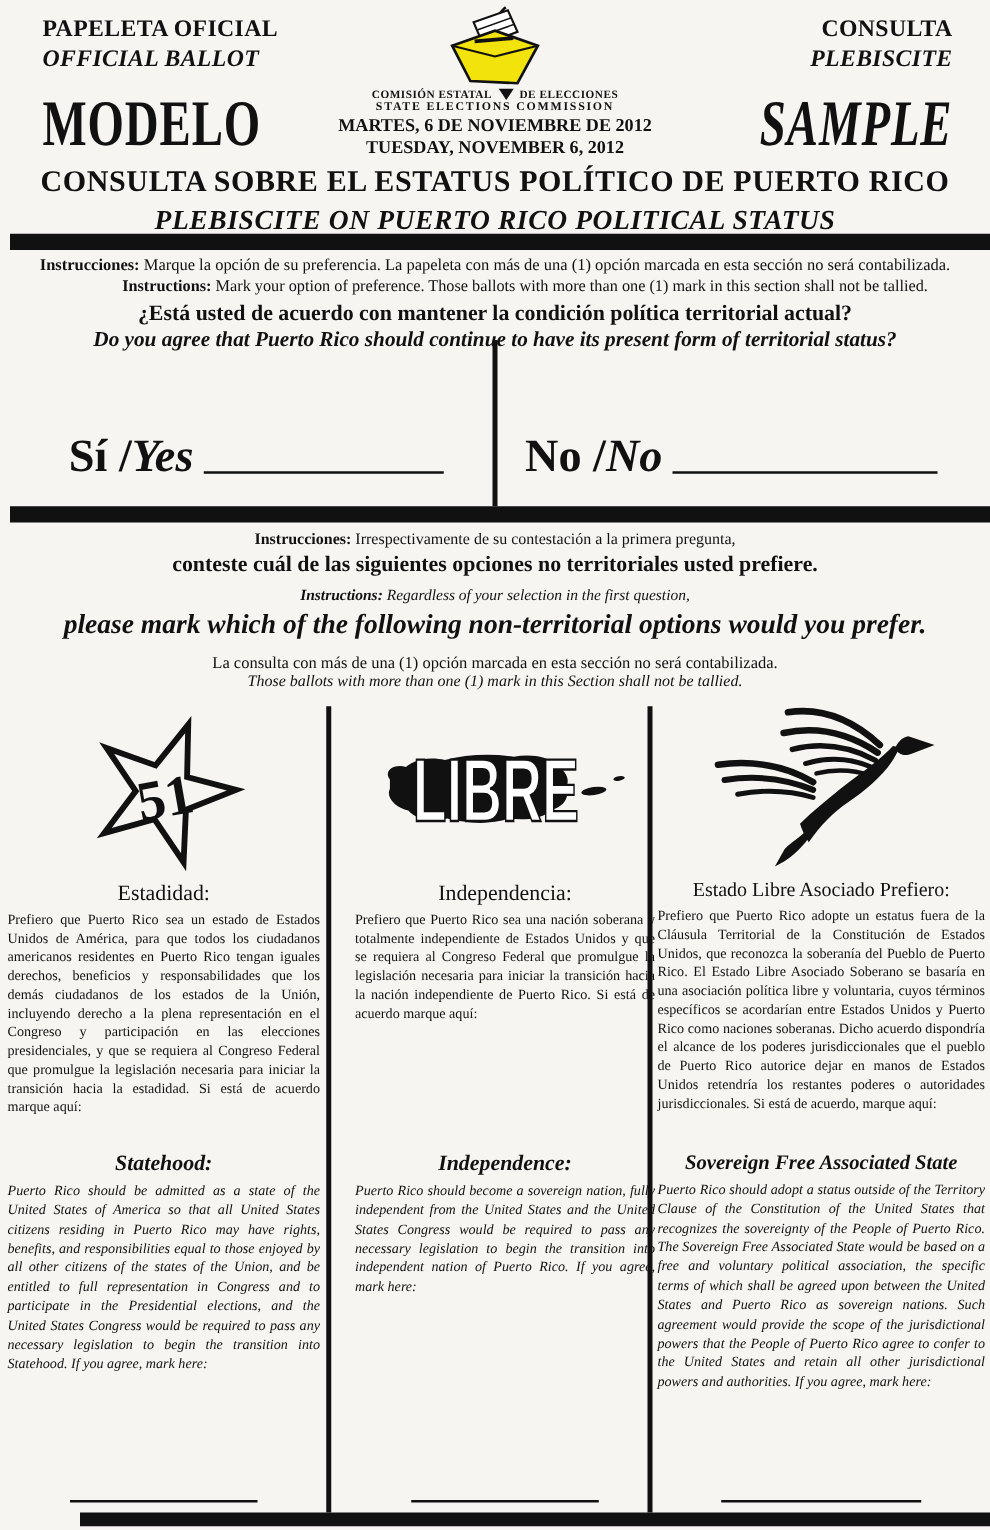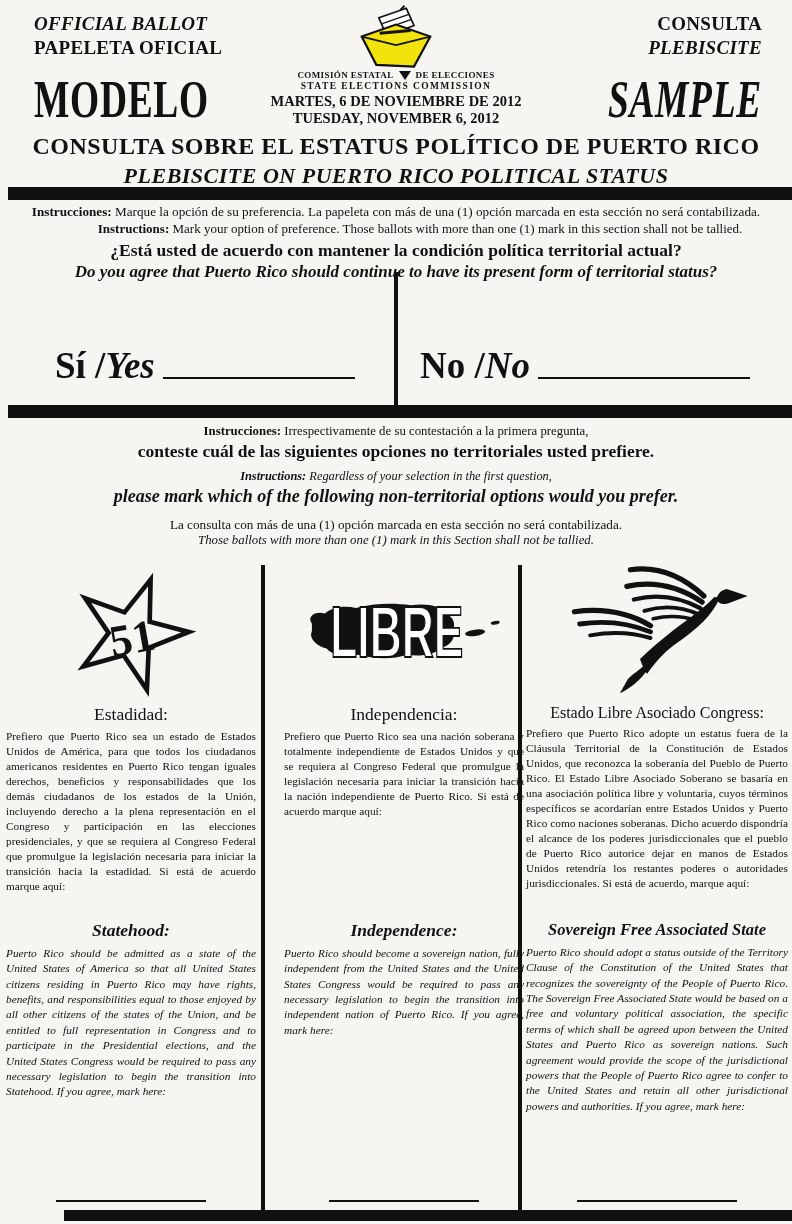--- a/index.html
+++ b/index.html
@@ -51,21 +51,21 @@
   #vote-right{left:420px;top:346px;width:330px;}
   .vote-word{font-size:37px;font-weight:bold;white-space:pre;line-height:1.1;}
   .vote-word .it{font-style:italic;margin-top:48px;}
   .vote-line{flex:1;border-bottom:2px solid #111;margin:0 0 8px 8px;height:0;}
 
   
   .instr2{position:absolute;top:424px;left:0;right:0;text-align:center;}
   .i2-l1{font-size:12.8px;}
   .i2-l2{font-size:17.5px;font-weight:bold;margin:2px 0 7px;}
   .i2-l3{font-size:12.4px;font-style:italic;}
-  .i2-l4{font-size:18px;font-weight:bold;font-style:italic;margin:2px 0 10px;}
+  .i2-l4{font-size:22px;font-weight:bold;font-style:italic;margin:2px 0 10px;}
   .i2-l5{font-size:13.2px;}
   .i2-l6{font-size:12.8px;font-style:italic;}
 
   
   .cols{position:absolute;top:558px;left:0;right:0;height:654px;}
   .cdiv{position:absolute;top:7px;width:4px;height:645px;background:#111;}
   #cdiv1{left:261px;} #cdiv2{left:518px;}
   .col{position:absolute;top:0;height:100%;}
   #col1{left:6px;width:250px;}
   #col2{left:284px;width:240px;}
@@ -81,22 +81,22 @@
   .mark-line{position:absolute;bottom:10px;left:50%;transform:translateX(-50%);
              width:150px;border-bottom:2px solid #111;height:0;}
   #col3 .mark-line{width:160px;}
 </style>
 </head>
 <body>
 
 <div class="page">
 
   <div class="header-left">
+    <div class="hdr-line">PAPELETA OFICIAL</div>
     <div class="hdr-line it">OFFICIAL BALLOT</div>
-    <div class="hdr-line">PAPELETA OFICIAL</div>
     <div class="watermark">MODELO</div>
   </div>
 
   <div class="header-center">
     <div class="logo-wrap">
       <svg width="86" height="72" viewBox="0 0 100 84">
         <path d="M60 2 C53 8 50 15 53 21" fill="none" stroke="#111" stroke-width="2.5"></path>
         <path d="M45 12 L61 8" fill="none" stroke="#111" stroke-width="2"></path>
         <polygon points="30,16 62,5 71,25 39,37" fill="#fff" stroke="#111" stroke-width="2"></polygon>
         <line x1="34" y1="23" x2="65" y2="12" stroke="#111" stroke-width="1.5"></line>
@@ -223,21 +223,21 @@
           <path d="M150 68 C132 62 116 62 100 66" fill="none" stroke="#111" stroke-width="4" stroke-linecap="round"></path>
           <path d="M97 74 C70 58 40 54 10 58" fill="none" stroke="#111" stroke-width="6" stroke-linecap="round"></path>
           <path d="M97 81 C70 70 42 68 16 72" fill="none" stroke="#111" stroke-width="5.5" stroke-linecap="round"></path>
           <path d="M97 88 C74 81 50 81 28 85" fill="none" stroke="#111" stroke-width="4.5" stroke-linecap="round"></path>
           <path d="M176 42 C168 62 150 78 128 93 C116 101 104 113 93 129 C89 123 87 118 85 112
                    C97 100 110 90 122 80 C140 66 158 54 170 41 Z" fill="#111"></path>
           <path d="M93 125 C85 136 75 145 62 151 L71 135 C77 129 85 124 89 120 Z" fill="#111"></path>
         </svg>
       </div>
       <div class="es-block">
-        <div class="opt-head">Estado Libre Asociado Congress:</div>
+        <div class="opt-head">Estado Libre Asociado Prefiero:</div>
         <div class="opt-body">Prefiero que Puerto Rico adopte un estatus fuera de la Cláusula Territorial de la Constitución de Estados Unidos, que reconozca la soberanía del Pueblo de Puerto Rico. El Estado Libre Asociado Soberano se basaría en una asociación política libre y voluntaria, cuyos términos específicos se acordarían entre Estados Unidos y Puerto Rico como naciones soberanas. Dicho acuerdo dispondría el alcance de los poderes jurisdiccionales que el pueblo de Puerto Rico autorice dejar en manos de Estados Unidos retendría los restantes poderes o autoridades jurisdiccionales. Si está de acuerdo, marque aquí:</div>
       </div>
       <div class="en-head">Sovereign Free Associated State</div>
       <div class="en-body">Puerto Rico should adopt a status outside of the Territory Clause of the Constitution of the United States that recognizes the sovereignty of the People of Puerto Rico. The Sovereign Free Associated State would be based on a free and voluntary political association, the specific terms of which shall be agreed upon between the United States and Puerto Rico as sovereign nations. Such agreement would provide the scope of the jurisdictional powers that the People of Puerto Rico agree to confer to the United States and retain all other jurisdictional powers and authorities. If you agree, mark here:</div>
       <div class="mark-line"></div>
     </div>
   </div>
 
   <div class="bottom-bar"></div>
 

